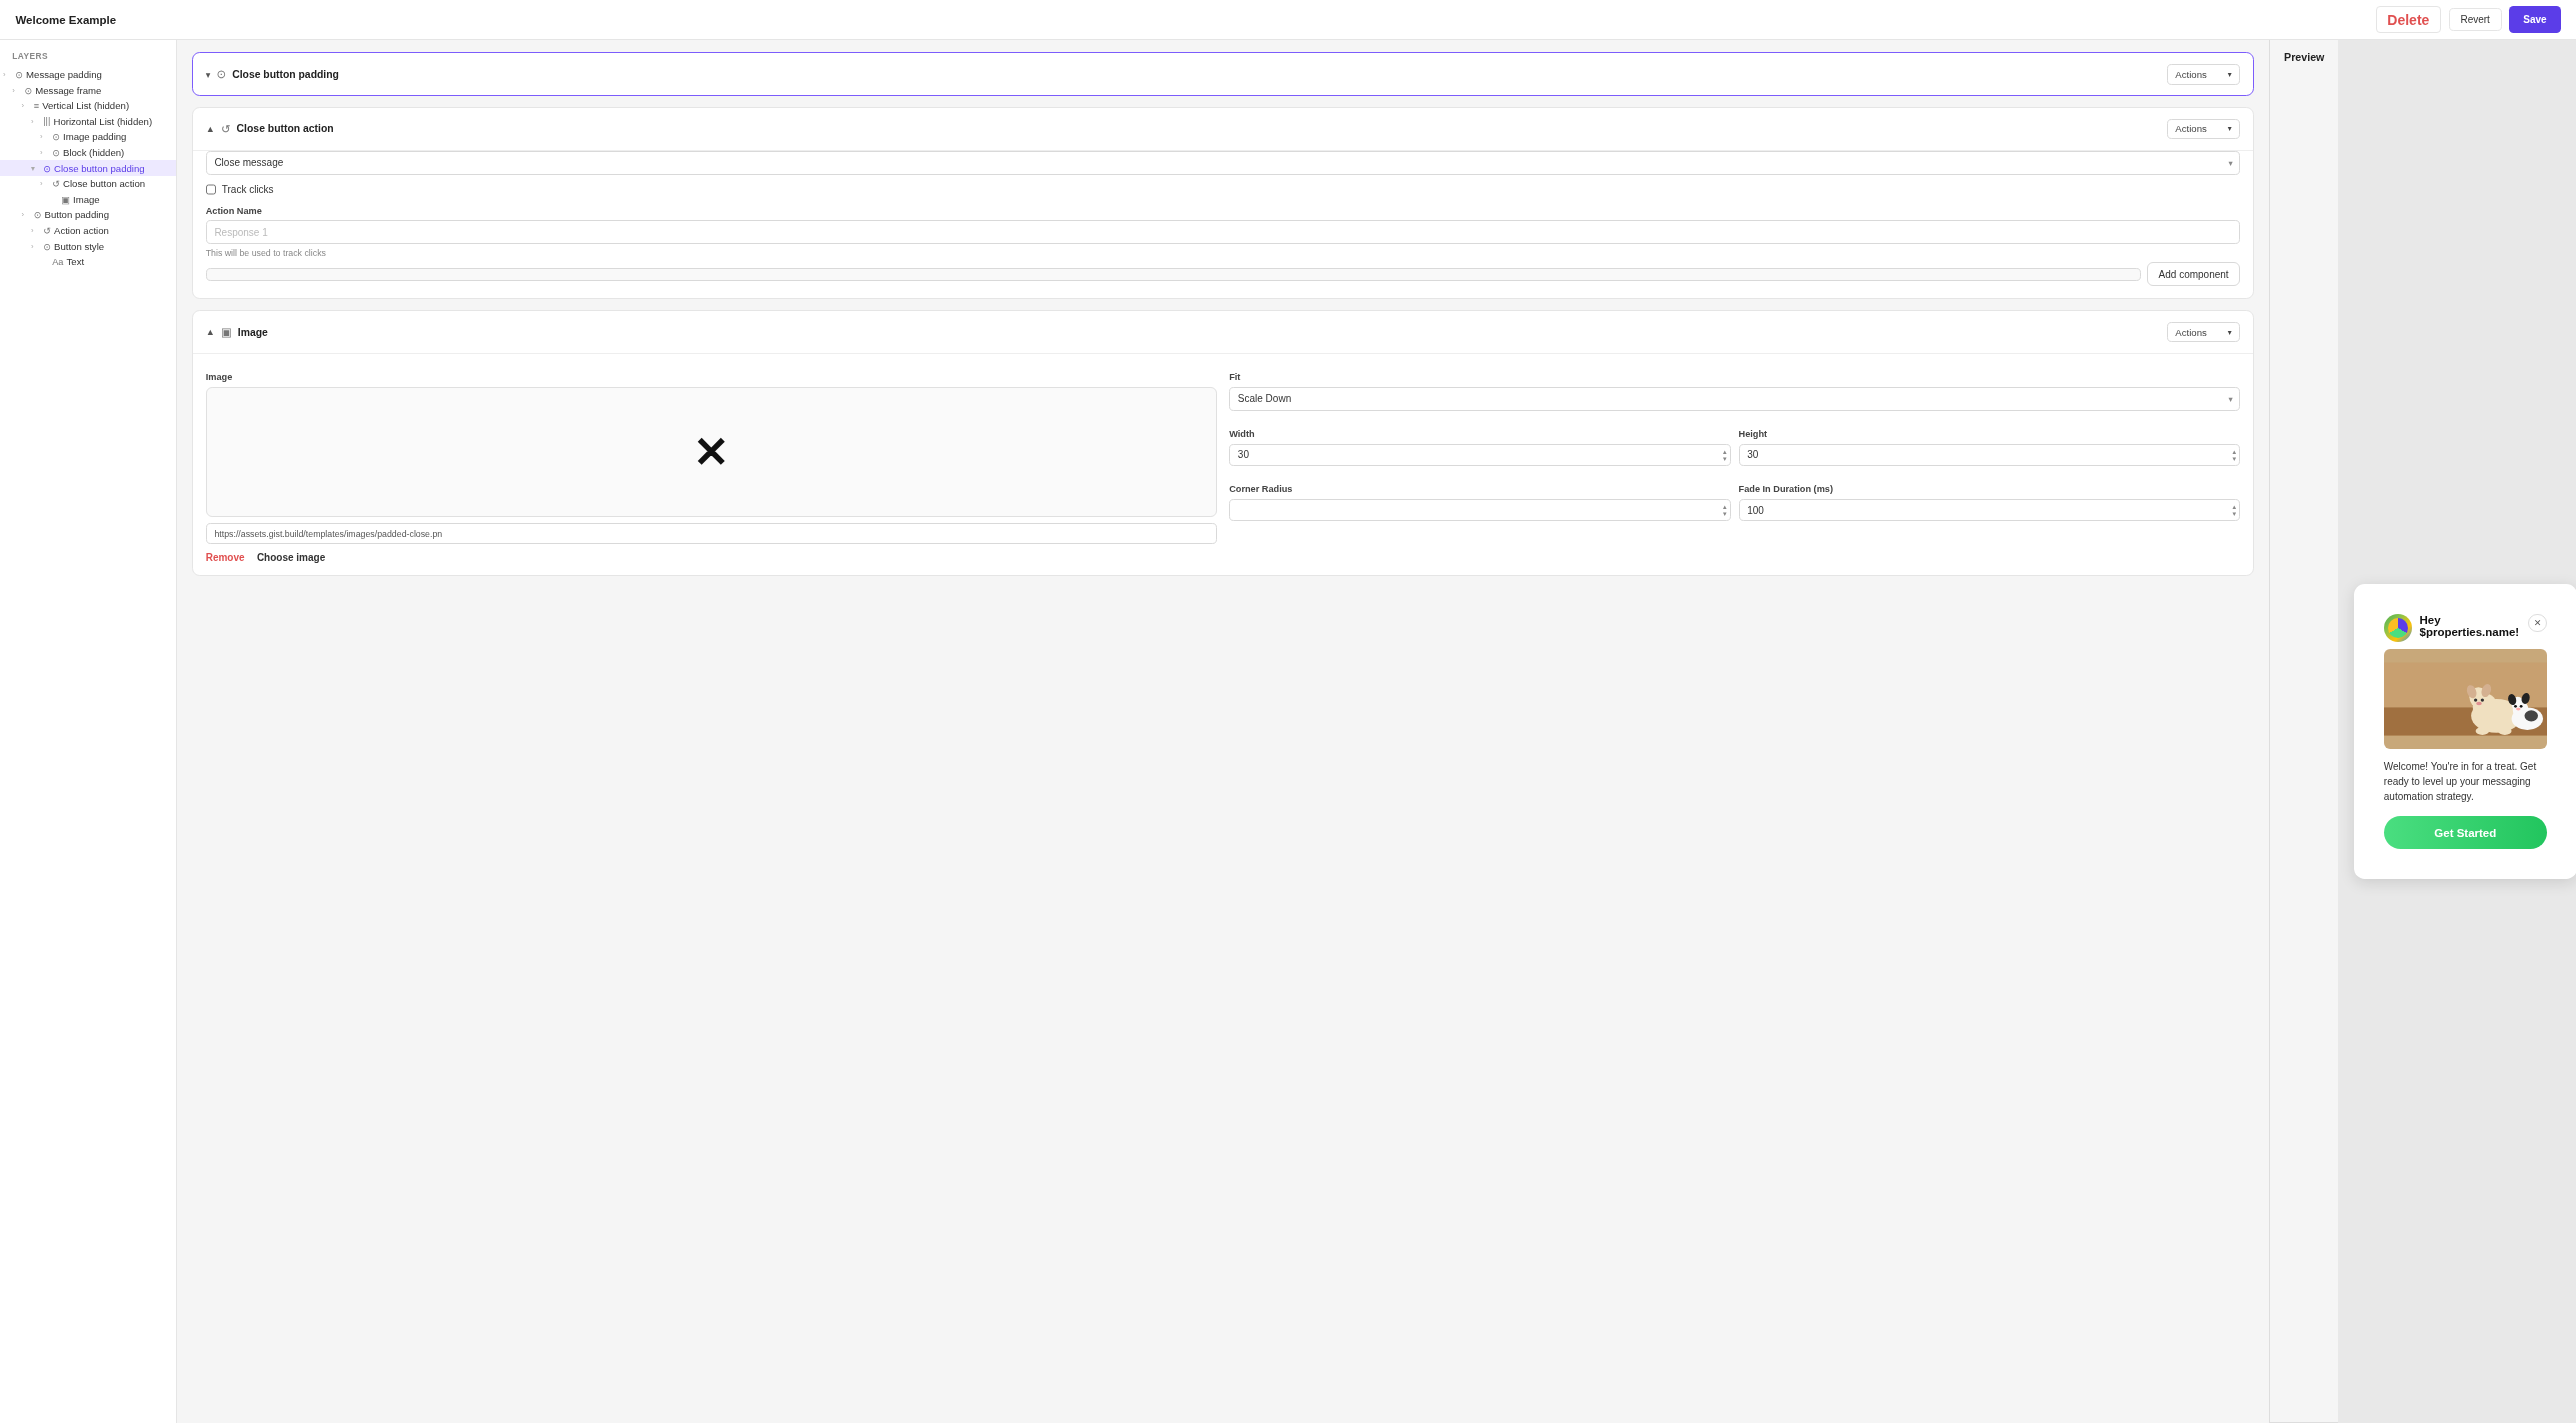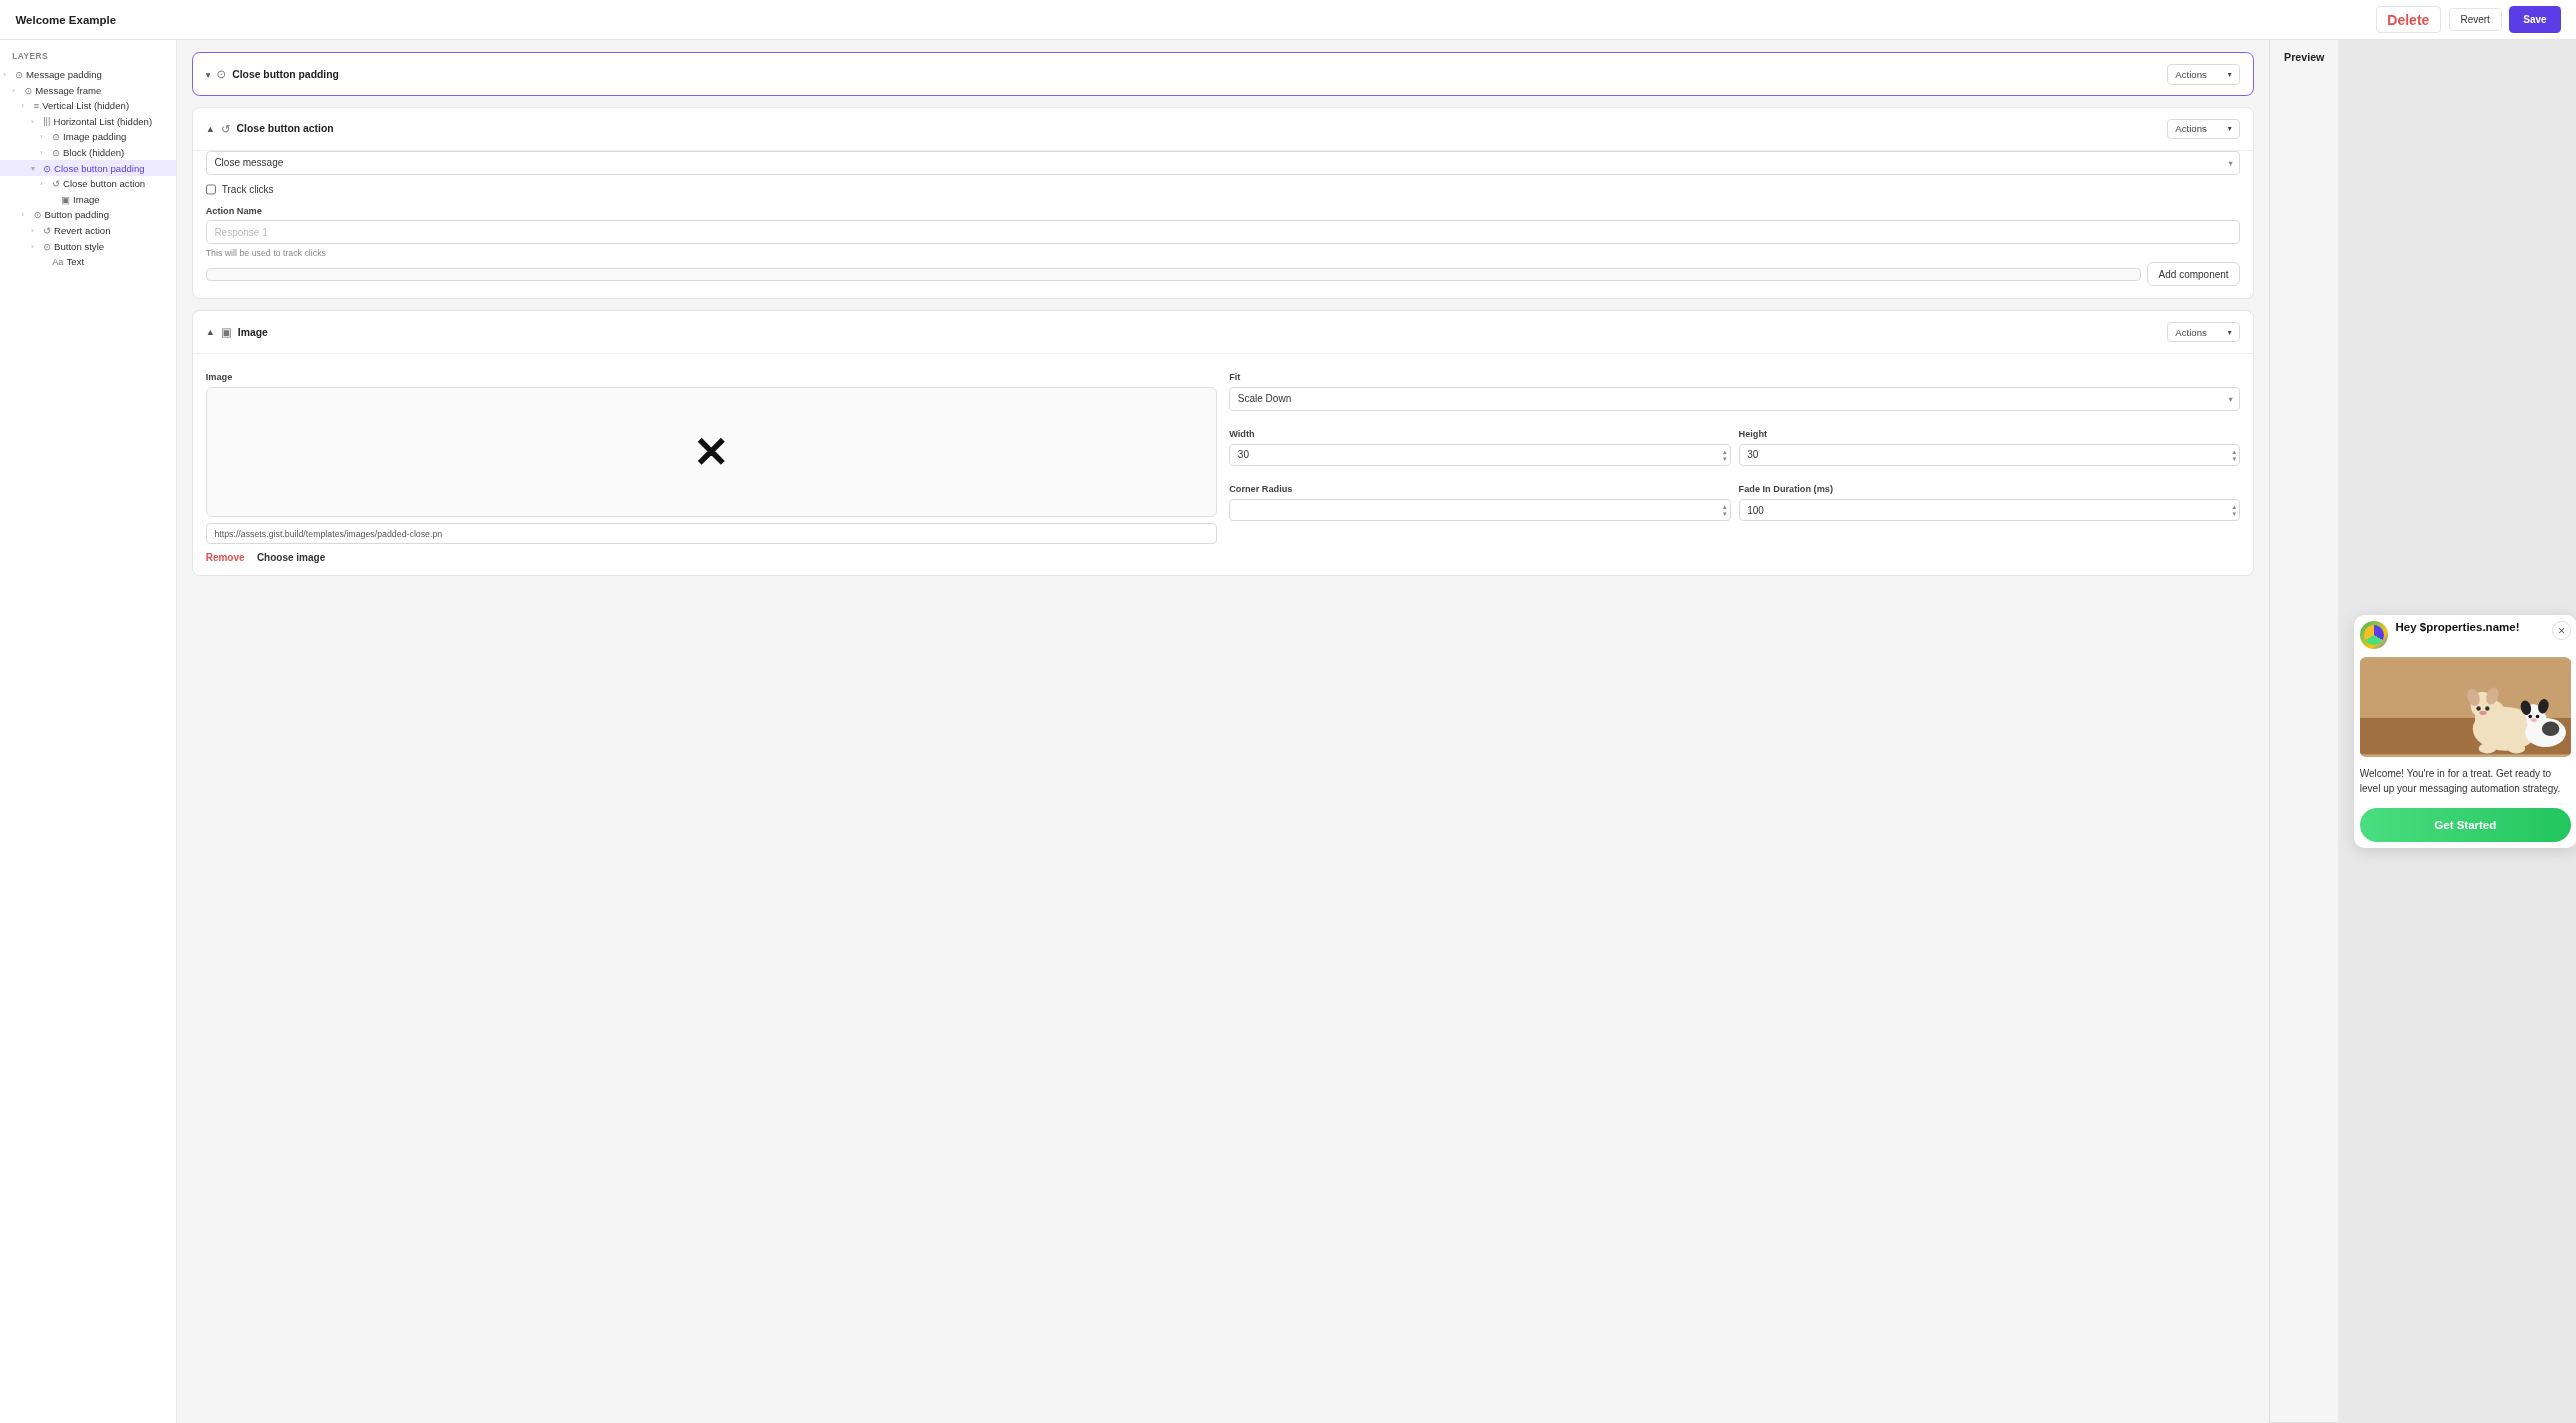--- a/index.html
+++ b/index.html
@@ -69,21 +69,21 @@
     .dimension-row { display: grid; grid-template-columns: 1fr 1fr; gap: 7.7px; }
     .number-input-wrapper { position: relative; display: flex; align-items: center; }
     .number-input-wrapper input { width: 100%; border: 0.8px solid #d9d9d9; border-radius: 4.6px; padding: 4.6px 18.4px 4.6px 7.7px; font-size: 10px; color: #333; }
     .number-input-wrapper .spinners { position: absolute; right: 3.1px; display: flex; flex-direction: column; }
     .number-input-wrapper .spinners button { background: none; border: none; cursor: pointer; font-size: 6.1px; color: #888; line-height: 1.2; padding: 0; }
 
     
     .preview-panel { width: 307px; background: #e8e8e8; border-left: 0.8px solid #ddd; flex-shrink: 0; display: flex; flex-direction: row; }
     .preview-header { padding: 10.7px 14px; font-weight: 700; font-size: 10.7px; border-bottom: 0.8px solid #ddd; background: #f5f5f5; }
     .preview-body { flex: 1; display: flex; align-items: center; justify-content: center; padding: 15.4px; }
-    .message-card { background: #fff; border-radius: 10.7px; padding: 6px; width: 223px; box-shadow: 0 3.1px 15.4px rgba(0,0,0,0.12); position: relative; }
+    .message-card { background: #fff; border-radius: 10.7px; padding: 30px; width: 223px; box-shadow: 0 3.1px 15.4px rgba(0,0,0,0.12); position: relative; }
     .card-top-row { display: flex; align-items: flex-start; justify-content: space-between; margin-bottom: 7.7px; }
     .card-logo { width: 28px; height: 28px; border-radius: 50%; background: linear-gradient(135deg, #4CAF50, #8BC34A, #FFC107, #2196F3); display: flex; align-items: center; justify-content: center; }
     .card-logo-inner { width: 20px; height: 20px; border-radius: 50%; background: conic-gradient(#5b3de8 0deg 120deg, #4ade80 120deg 240deg, #fbbf24 240deg 360deg); }
     .card-greeting { font-size: 11.5px; font-weight: 700; color: #111; flex: 1; margin-left: 7.7px; }
     .card-close-btn { width: 18.4px; height: 18.4px; border-radius: 50%; border: 0.8px solid #ddd; display: flex; align-items: center; justify-content: center; cursor: pointer; font-size: 9.2px; color: #555; background: #fff; }
     .card-image { width: 100%; height: 100px; border-radius: 6.1px; overflow: hidden; background: #c8a87a; margin-bottom: 9.2px; }
     .puppy-svg { width: 100%; height: 100%; }
     .card-body-text { font-size: 10px; color: #333; line-height: 1.5; margin-bottom: 12.3px; }
     .card-cta-btn { width: 100%; background: linear-gradient(to right, #4ade80, #22c55e); border: none; border-radius: 38px; padding: 10.7px; font-size: 11.5px; font-weight: 700; color: #fff; cursor: pointer; text-align: center; }
 
@@ -154,21 +154,21 @@
           <span>Image</span>
         </div>
         <div class="layer-item" style="padding-left: 21.5px;">
           <span class="chevron">›</span>
           <span class="icon">⊙</span>
           <span>Button padding</span>
         </div>
         <div class="layer-item" style="padding-left: 31px;">
           <span class="chevron">›</span>
           <span class="icon">↺</span>
-          <span>Revert action</span>
+          <span>Action action</span>
         </div>
         <div class="layer-item" style="padding-left: 31px;">
           <span class="chevron">›</span>
           <span class="icon">⊙</span>
           <span>Button style</span>
         </div>
         <div class="layer-item" style="padding-left: 40px;">
           <span class="chevron"></span>
           <span class="icon">Aa</span>
           <span>Text</span>

